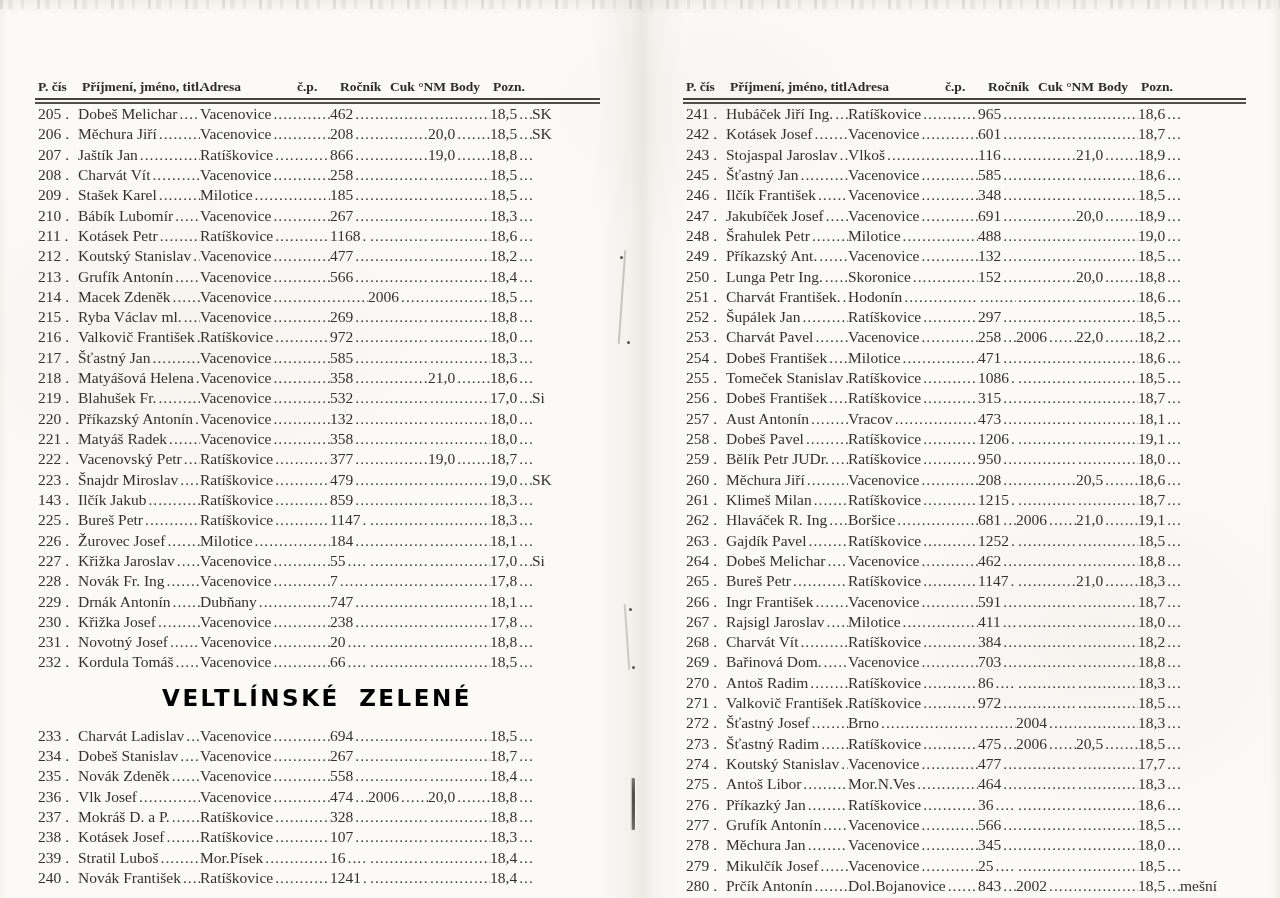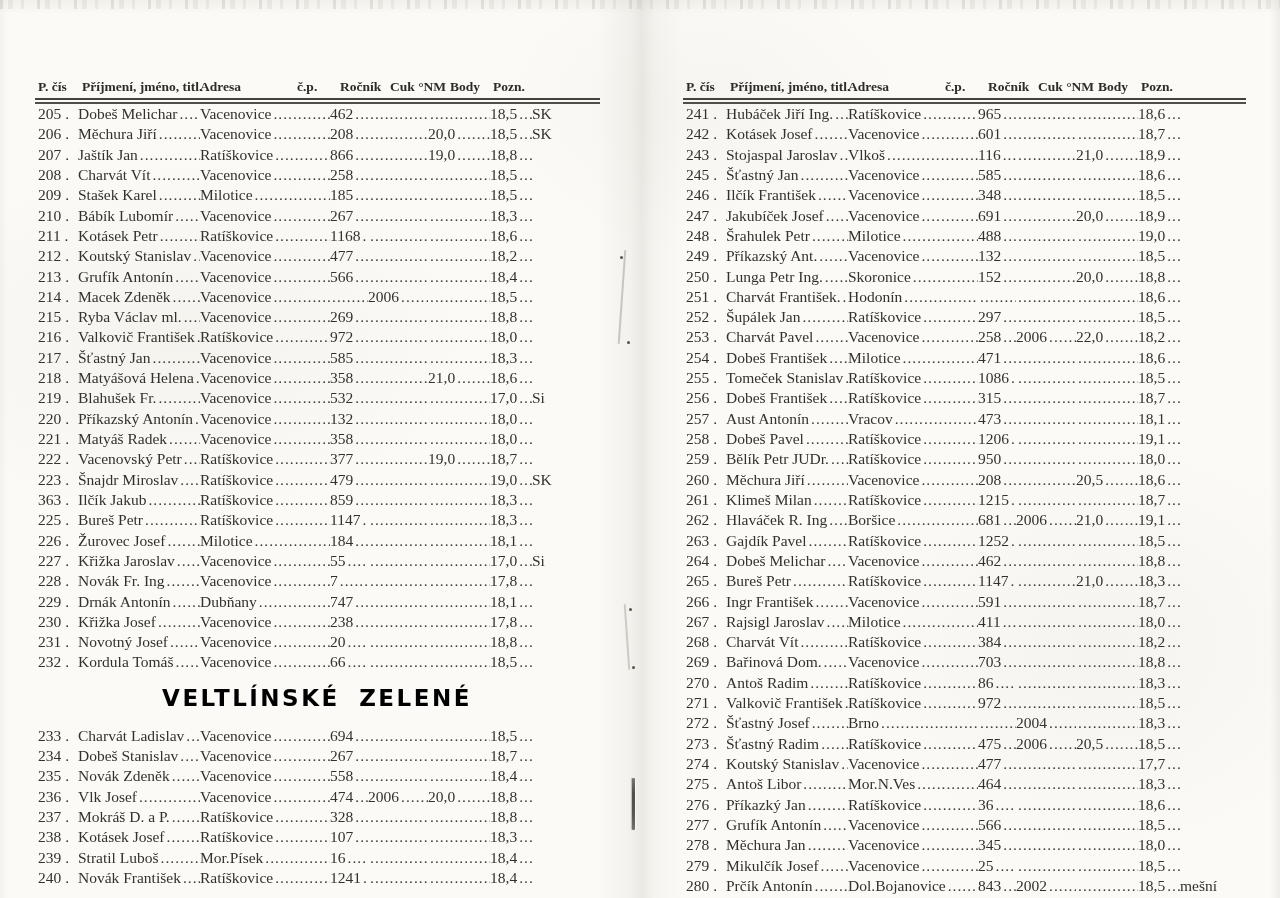--- a/index.html
+++ b/index.html
@@ -617,21 +617,21 @@
             <span class="c c-body">
               <span class="t">19,0</span>
               <span class="leader"></span>
             </span>
             <span class="c c-note">
               <span class="t">SK</span>
             </span>
           </div>
           <div class="row">
             <span class="c c-num">
-              <span class="t">363 .</span>
+              <span class="t">143 .</span>
             </span>
             <span class="c c-name">
               <span class="t">Ilčík Jakub</span>
               <span class="leader"></span>
             </span>
             <span class="c c-addr">
               <span class="t">Ratíškovice</span>
               <span class="leader"></span>
             </span>
             <span class="c c-cp">

